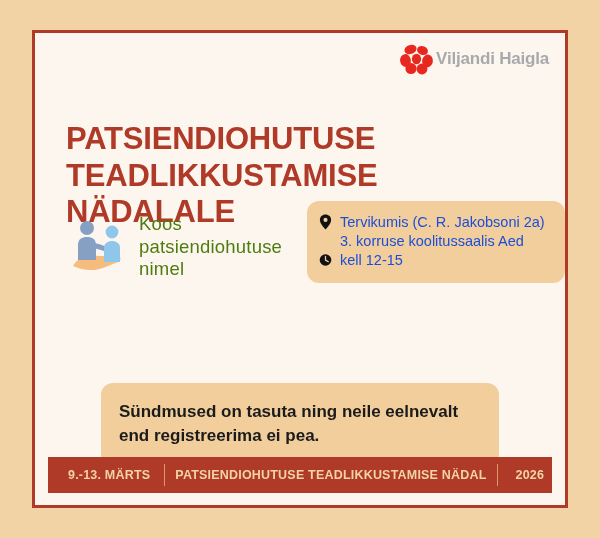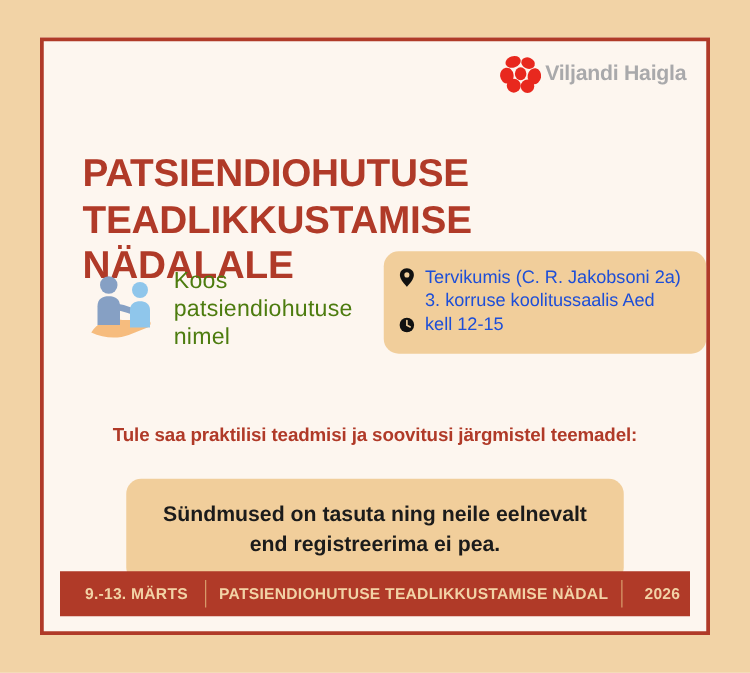--- a/index.html
+++ b/index.html
@@ -154,21 +154,21 @@
   .notice {
     position: absolute;
     left: 50%;
     transform: translateX(-50%);
     top: 350px;
     width: 398px;
     background: #F1CE9B;
     border-radius: 12px;
     padding: 17px 18px 18px;
     box-sizing: border-box;
-    text-align: center;
+    text-align: left;
     color: #1B1B1B;
     font-size: 17px;
     font-weight: bold;
     line-height: 1.42;
   }
   .notice span { display: block; }
 
   
   .footer {
     position: absolute;
@@ -273,21 +273,20 @@
             <path d="M6.5 4.4 L6.5 8.2 L9.2 9.6" stroke="#F1CE9B" stroke-width="1.3" fill="none" stroke-linecap="round"></path>
           </svg>
           <div class="info-txt">
             <span>kell 12-15</span>
           </div>
         </div>
       </div>
 
     </div>
 
-    <div class="prompt">Tule saa praktilisi teadmisi ja soovitusi järgmistel teemadel:</div>
 
     <div class="notice">
       <span>Sündmused on tasuta ning neile eelnevalt</span>
       <span>end registreerima ei pea.</span>
     </div>
 
     <div class="footer">
       <div class="f-date">9.-13. MÄRTS</div>
       <div class="f-rule"></div>
       <div class="f-title">PATSIENDIOHUTUSE TEADLIKKUSTAMISE NÄDAL</div>

